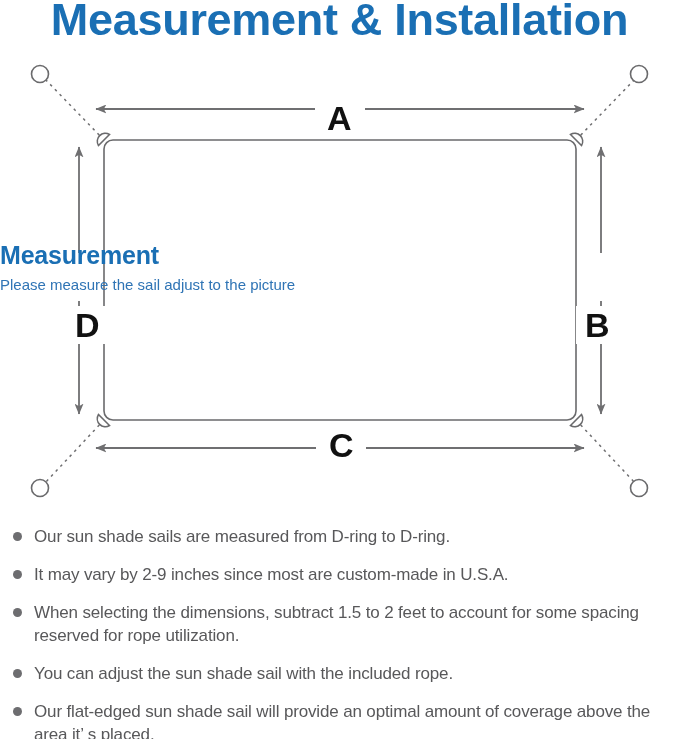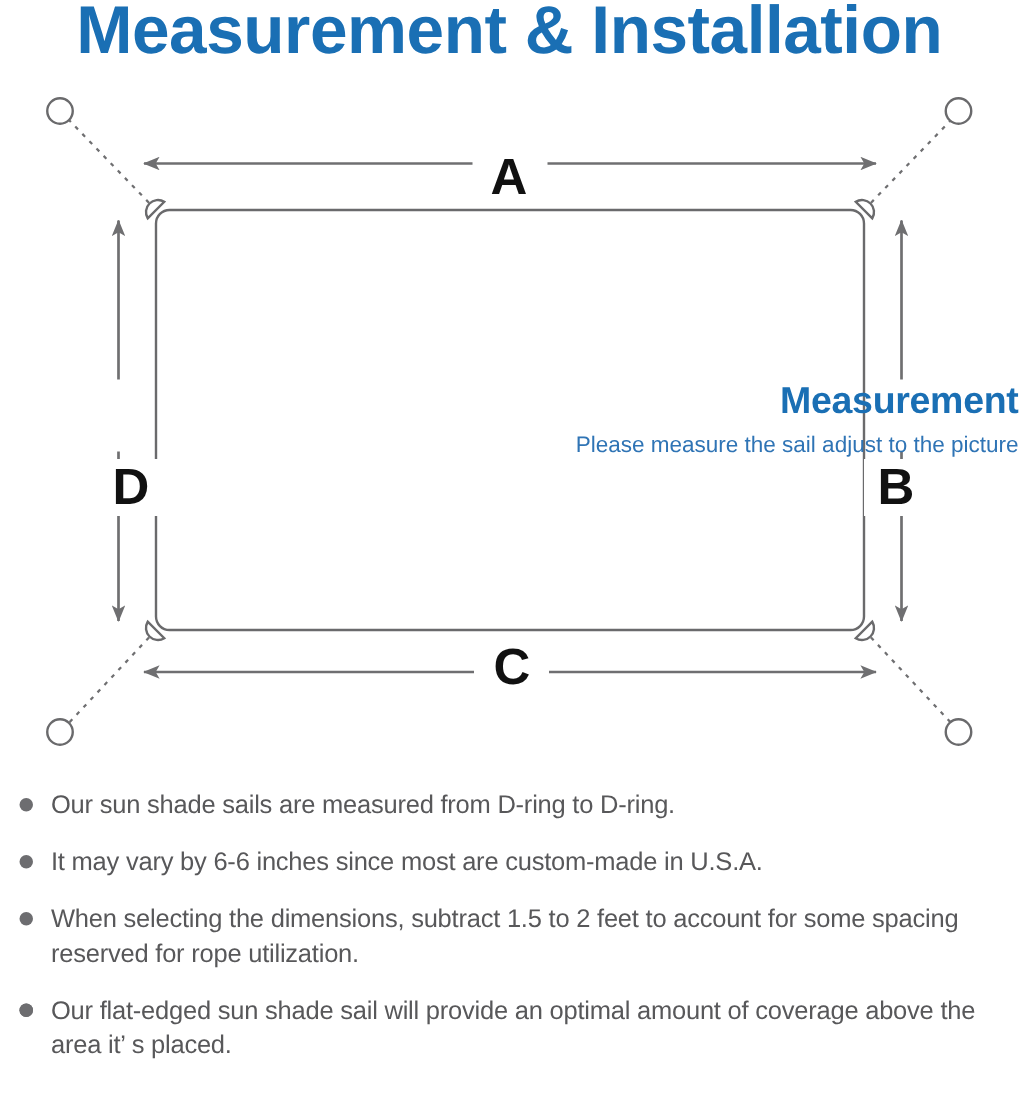--- a/index.html
+++ b/index.html
@@ -57,23 +57,23 @@
   }
   #letter-a { left: 318px; top: 51px; }
   #letter-b { left: 576px; top: 258px; }
   #letter-c { left: 320px; top: 378px; }
   #letter-d { left: 66px;  top: 258px; }
 
   
   #center-caption {
     position: absolute;
     left: 0;
-    top: 204px;
-    width: 679px;
-    text-align: right;
+    top: 192px;
+    width: 679px;
+    text-align: left;
     pointer-events: none;
   }
   #center-title {
     font-family: "Liberation Sans", sans-serif;
     font-weight: bold;
     font-size: 25px;
     line-height: 30px;
     color: #1a6fb4;
     letter-spacing: -0.2px;
   }
@@ -183,26 +183,27 @@
   </div>
 </div>
 
 <div id="notes">
   <div class="note-item">
     <span class="note-bullet"></span>
     <span>Our sun shade sails are measured from D-ring to D-ring.</span>
   </div>
   <div class="note-item">
     <span class="note-bullet"></span>
-    <span>It may vary by 6-6 inches since most are custom-made in U.S.A.</span>
+    <span>It may vary by 2-9 inches since most are custom-made in U.S.A.</span>
   </div>
   <div class="note-item">
     <span class="note-bullet"></span>
     <span>When selecting the dimensions, subtract 1.5 to 2 feet to account for some spacing reserved for rope utilization.</span>
   </div>
   <div class="note-item">
     <span class="note-bullet"></span>
+    <span>You can adjust the sun shade sail with the included rope.</span>
   </div>
   <div class="note-item">
     <span class="note-bullet"></span>
     <span>Our flat-edged sun shade sail will provide an optimal amount of coverage above the area it’ s placed.</span>
   </div>
 </div>
 
 </body></html>

